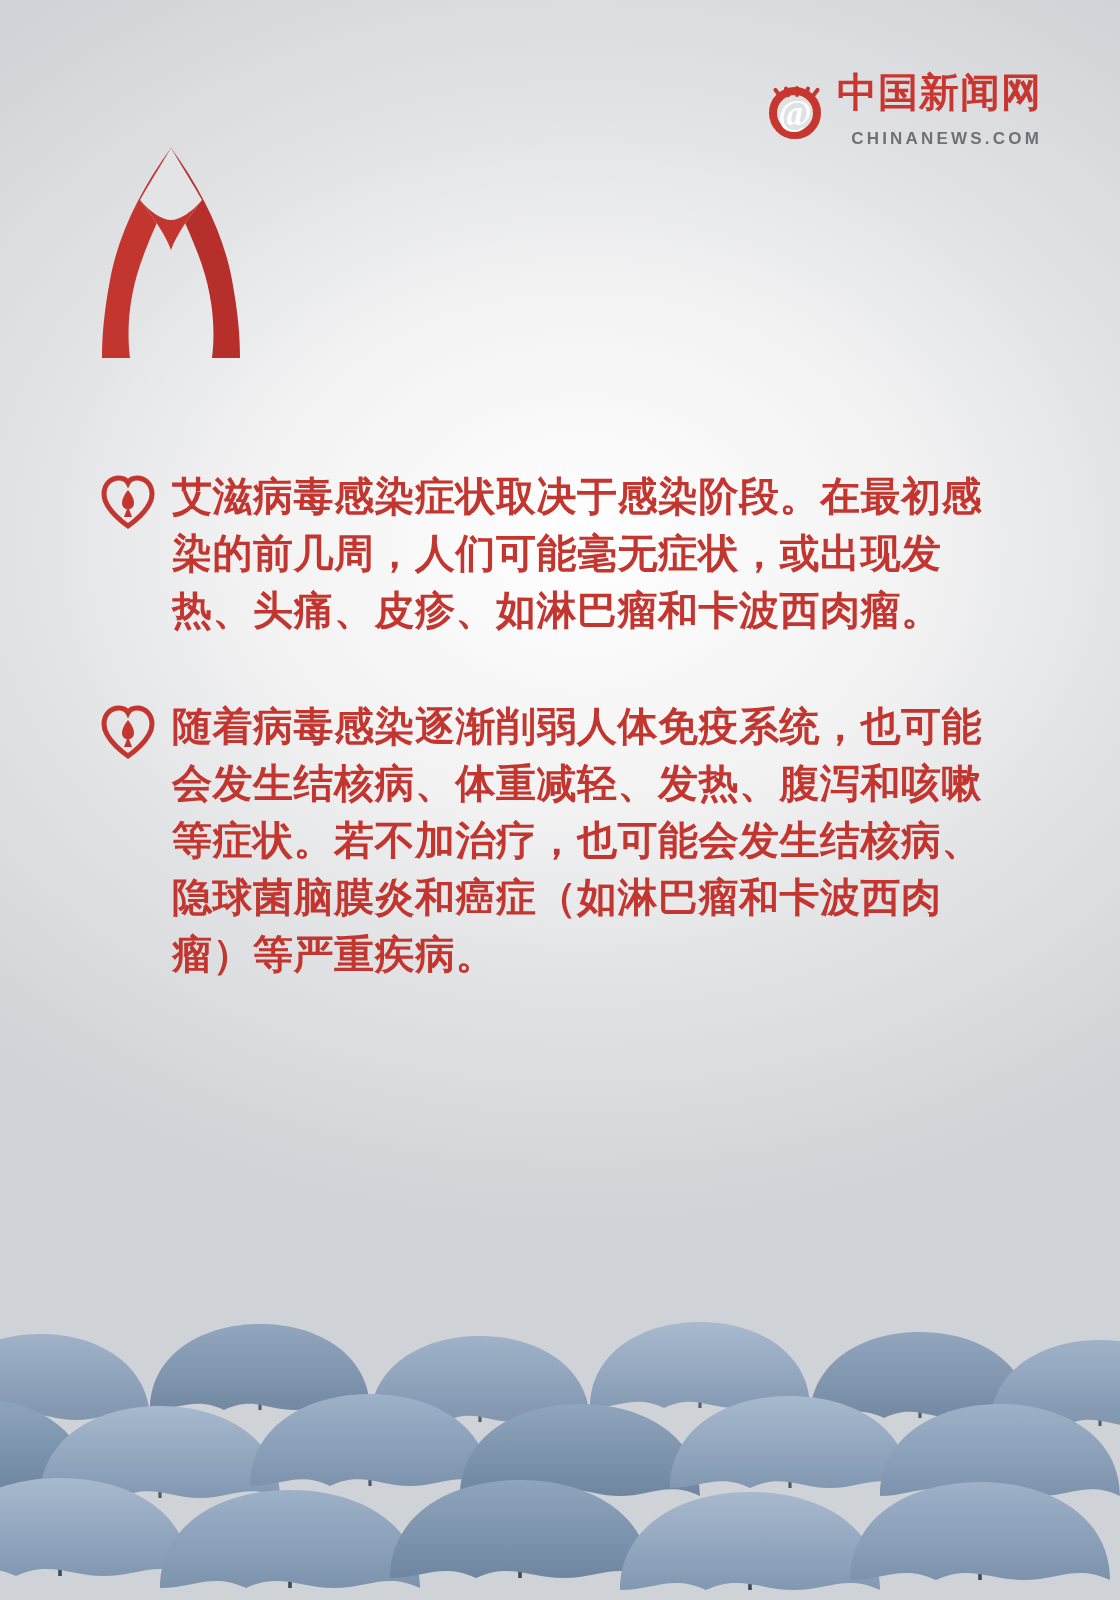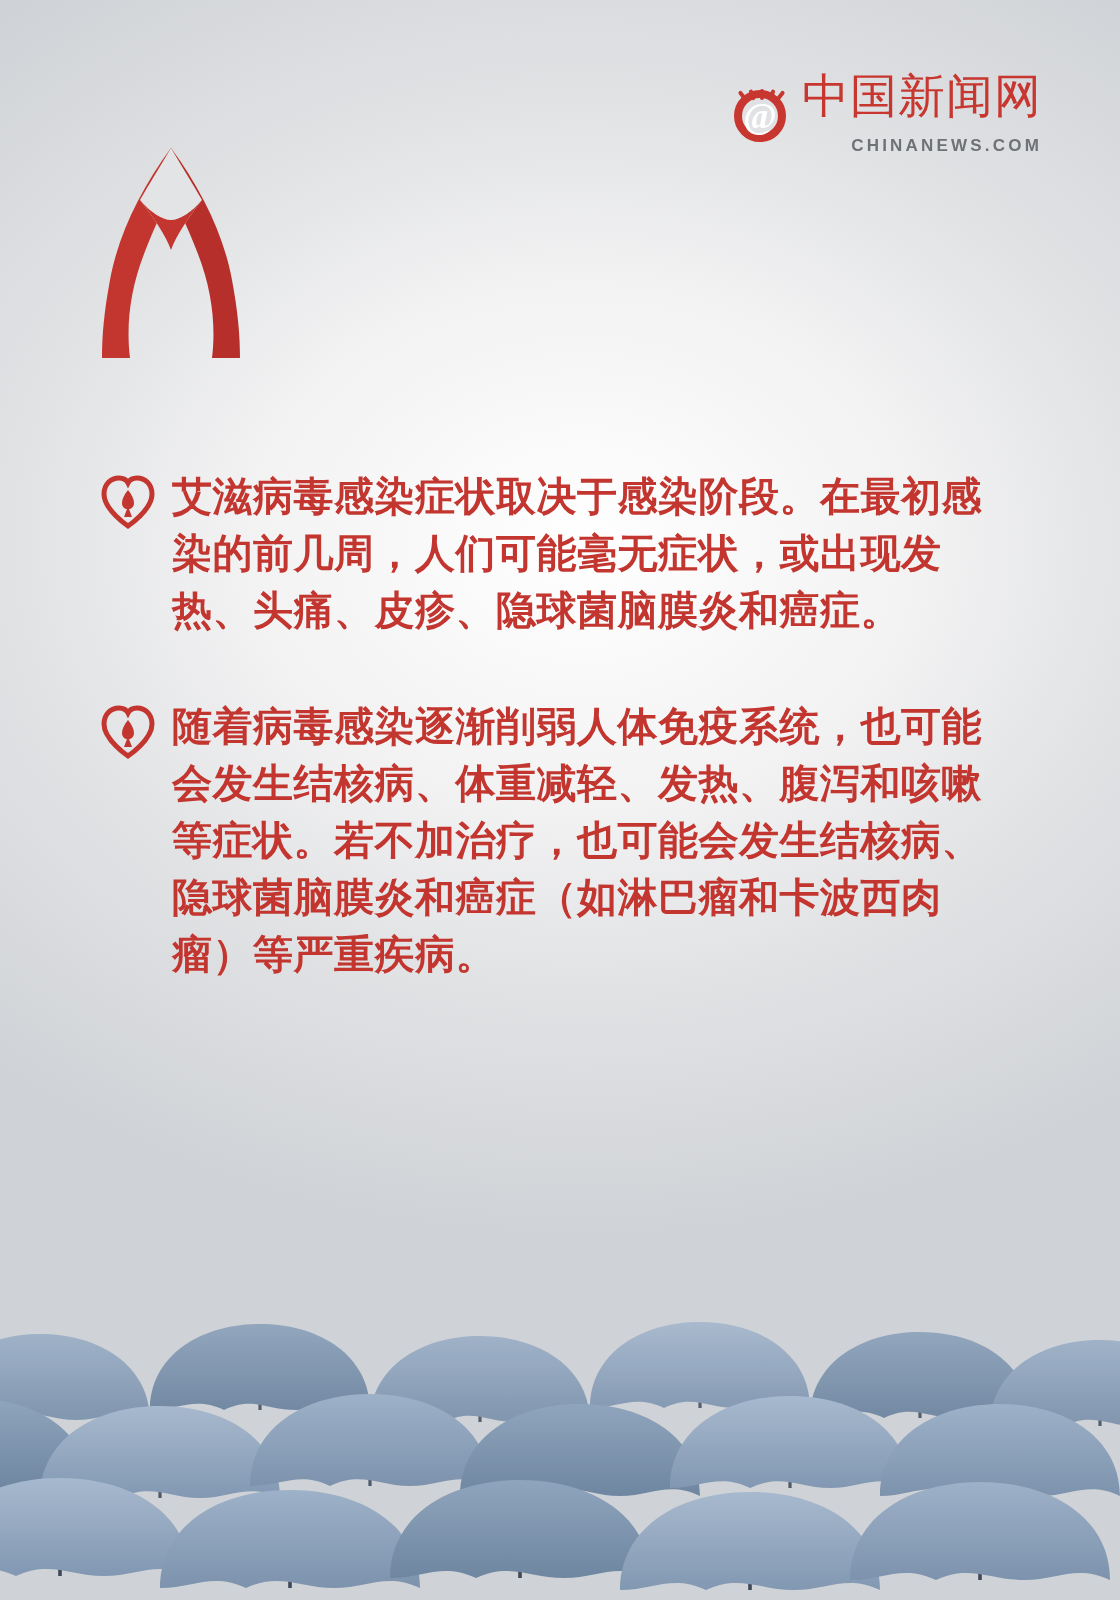--- a/index.html
+++ b/index.html
@@ -76,22 +76,22 @@
     border-radius: 2px;
     transform-origin: 50% 100%;
   }
   .logo-text {
     display: flex;
     flex-direction: column;
     align-items: flex-end;
     line-height: 1;
   }
   .logo-cn {
-    font-size: 47px;
-    font-weight: normal;
+    font-size: 40px;
+    font-weight: bold;
     color: #c8372f;
     letter-spacing: 1px;
     font-family: "Liberation Sans", "DejaVu Sans", sans-serif;
   }
   .logo-en {
     margin-top: 18px;
     font-size: 17px;
     letter-spacing: 3.2px;
     color: #6e7176;
     font-weight: bold;
@@ -191,21 +191,21 @@
     </svg>
   </div>
 
   <div class="content">
 
     <div class="para">
       <svg class="heart-icon" viewBox="0 0 56 56">
         <path d="M28 52 C28 52 4 36 4 20 C4 10 11 4 19 4 C24 4 27 7 28 9 C29 7 32 4 37 4 C45 4 52 10 52 20 C52 36 28 52 28 52 Z" fill="none" stroke="#c3352f" stroke-width="5"></path>
         <path d="M28 16 C24 21 22 25 22 29 C22 33 25 35 27 35 L24 43 L32 43 L29 35 C31 35 34 33 34 29 C34 25 32 21 28 16 Z" fill="#c3352f"></path>
       </svg>
-      <div class="para-text">艾滋病毒感染症状取决于感染阶段。在最初感染的前几周，人们可能毫无症状，或出现发热、头痛、皮疹、隐球菌脑膜炎和癌症。</div>
+      <div class="para-text">艾滋病毒感染症状取决于感染阶段。在最初感染的前几周，人们可能毫无症状，或出现发热、头痛、皮疹、如淋巴瘤和卡波西肉瘤。</div>
     </div>
 
     <div class="para">
       <svg class="heart-icon" viewBox="0 0 56 56">
         <path d="M28 52 C28 52 4 36 4 20 C4 10 11 4 19 4 C24 4 27 7 28 9 C29 7 32 4 37 4 C45 4 52 10 52 20 C52 36 28 52 28 52 Z" fill="none" stroke="#c3352f" stroke-width="5"></path>
         <path d="M28 16 C24 21 22 25 22 29 C22 33 25 35 27 35 L24 43 L32 43 L29 35 C31 35 34 33 34 29 C34 25 32 21 28 16 Z" fill="#c3352f"></path>
       </svg>
       <div class="para-text">随着病毒感染逐渐削弱人体免疫系统，也可能会发生结核病、体重减轻、发热、腹泻和咳嗽等症状。若不加治疗，也可能会发生结核病、隐球菌脑膜炎和癌症（如淋巴瘤和卡波西肉瘤）等严重疾病。</div>
     </div>
 

